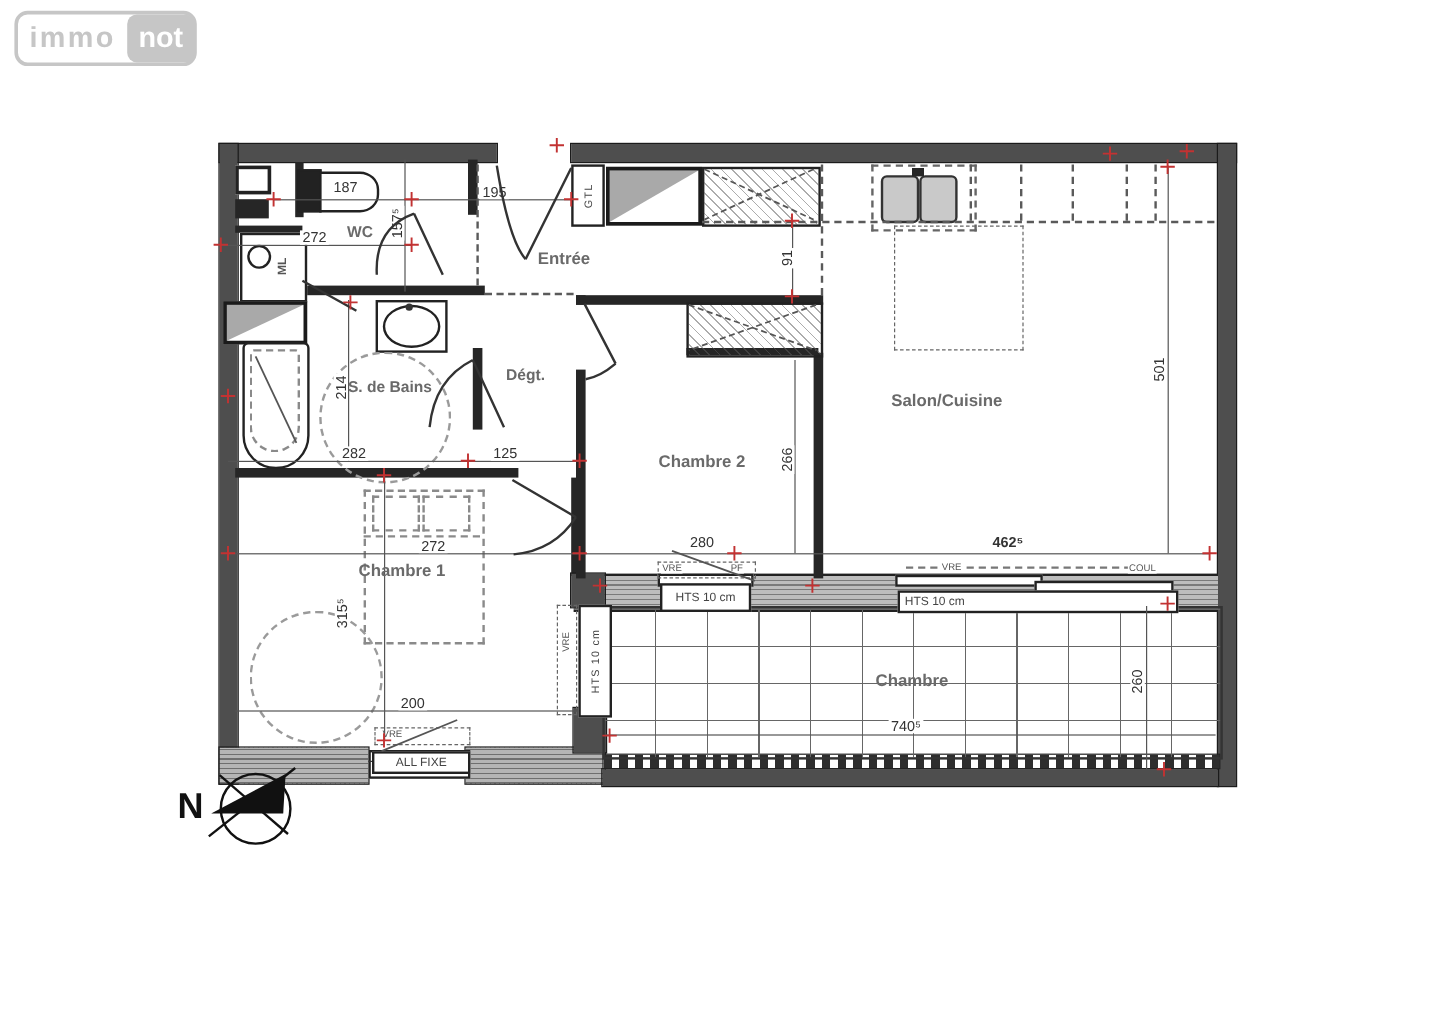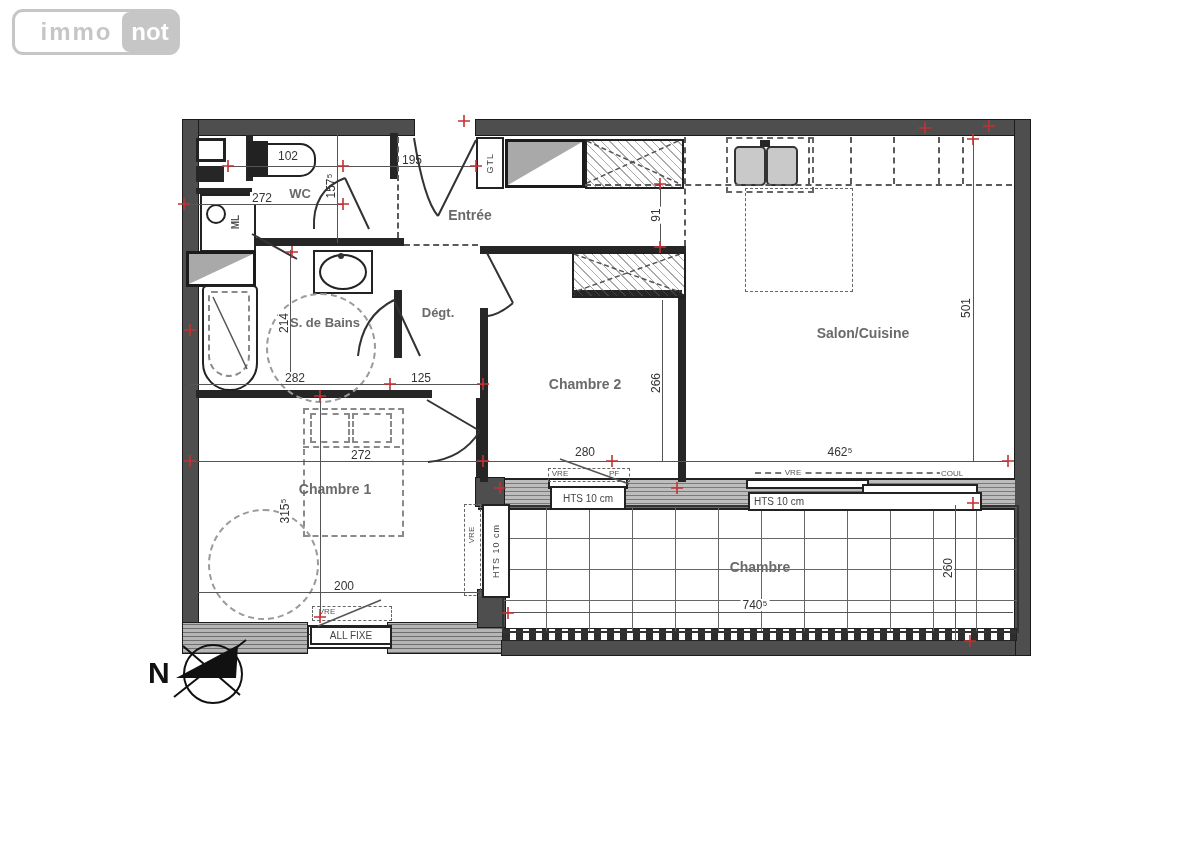--- a/index.html
+++ b/index.html
@@ -34,21 +34,21 @@
   .tiny.rot{transform:translate(-50%,-50%) rotate(-90deg);}
   .vtext{writing-mode:vertical-rl;transform:rotate(180deg);letter-spacing:1px;}
   .circle-d{position:absolute;border:2px dashed #9a9a9a;border-radius:50%;}
   .bedpart{position:absolute;border:2px dashed #8a8a8a;}
   .loggia{position:absolute;border:2px solid #333;background:
      repeating-linear-gradient(0deg,transparent 0 30px,#666 30px 31px),
      repeating-linear-gradient(90deg,transparent 0 42px,#666 42px 43px);}
   .fix{position:absolute;background:#fff;border:2px solid #222;}
   .sinkbasin{position:absolute;background:#c9c9c9;border:2px solid #333;border-radius:5px;}
   .logo{position:absolute;left:12px;top:9px;width:146px;height:40px;border:3px solid #c6c6c6;border-radius:11px;
-     display:flex;align-items:center;background:#fff;padding-left:16px;}
+     display:flex;align-items:center;background:#fff;}
   .logo .immo{flex:1;text-align:center;font-weight:bold;font-size:24px;color:#c6c6c6;letter-spacing:2px;line-height:1;}
   .logo .not{width:56px;height:40px;margin-right:-1px;background:#c6c6c6;border-radius:8px;color:#fff;
      font-weight:bold;font-size:24px;display:flex;align-items:center;justify-content:center;line-height:1;}
   .north-n{position:absolute;left:148px;top:656px;font-size:30px;font-weight:bold;color:#111;}
   svg.overlay{position:absolute;left:0;top:0;pointer-events:none;}
 </style>
 </head>
 <body>
 
 <div class="canvas">
@@ -190,47 +190,47 @@
     <div class="dl" style="left:337px;top:133px;width:1px;height:110px;"></div>
     <div class="dl" style="left:290px;top:250px;width:1px;height:134px;"></div>
     <div class="dl" style="left:660px;top:184px;width:1px;height:63px;"></div>
     <div class="dl" style="left:662px;top:300px;width:1px;height:161px;"></div>
     <div class="dl" style="left:973px;top:138px;width:1px;height:323px;"></div>
     <div class="dl" style="left:320px;top:395px;width:1px;height:222px;"></div>
     <div class="dl" style="left:955px;top:505px;width:1px;height:136px;"></div>
   </div>
 
   <div>
-    <span class="dim" style="left:288px;top:156px;">102</span>
+    <span class="dim" style="left:288px;top:156px;">187</span>
     <span class="dim" style="left:412px;top:160px;">195</span>
     <span class="dim" style="left:262px;top:198px;">272</span>
     <span class="dim" style="left:295px;top:378px;">282</span>
     <span class="dim" style="left:421px;top:378px;">125</span>
     <span class="dim" style="left:361px;top:455px;">272</span>
     <span class="dim" style="left:585px;top:452px;">280</span>
-    <span class="dim" style="left:840px;top:452px;">462⁵</span>
+    <span class="dim" style="left:840px;top:452px;font-weight:bold;">462⁵</span>
     <span class="dim" style="left:344px;top:586px;">200</span>
     <span class="dim" style="left:755px;top:605px;">740⁵</span>
     <span class="dim rot" style="left:331px;top:186px;">157⁵</span>
     <span class="dim rot" style="left:284px;top:323px;">214</span>
     <span class="dim rot" style="left:656px;top:215px;">91</span>
     <span class="dim rot" style="left:656px;top:383px;">266</span>
     <span class="dim rot" style="left:966px;top:308px;">501</span>
     <span class="dim rot" style="left:285px;top:511px;">315⁵</span>
     <span class="dim rot" style="left:948px;top:568px;">260</span>
   </div>
 
   <div>
     <span class="room sm" style="left:300px;top:193px;">WC</span>
     <span class="room" style="left:470px;top:215px;">Entrée</span>
     <span class="room sm" style="left:325px;top:322px;">S. de Bains</span>
     <span class="room sm" style="left:438px;top:312px;">Dégt.</span>
     <span class="room" style="left:585px;top:384px;">Chambre 2</span>
-    <span class="room" style="left:863px;top:333px;">Salon/Cuisine</span>
-    <span class="room" style="left:335px;top:489px;text-align:center;">Chambre 1</span>
+    <span class="room" style="left:789px;top:333px;">Salon/Cuisine</span>
+    <span class="room" style="left:335px;top:475px;text-align:center;">Chambre 1</span>
     <span class="room" style="left:760px;top:567px;">Chambre</span>
   </div>
 
   <svg class="overlay" width="1200" height="848" viewBox="0 0 1200 848">
     <g stroke="#333" stroke-width="2" fill="none">
       <path d="M476 140 L438 216 M414 138 Q424 200 438 216"></path>
       <path d="M369 229 L345 178 M345 178 Q312 190 314 229"></path>
       <path d="M420 356 L394 300 M394 300 Q362 316 358 356"></path>
       <path d="M487 253 L513 303 M513 303 Q500 314 488 316"></path>
       <path d="M427 400 L480 431 M480 431 Q462 459 428 462"></path>

